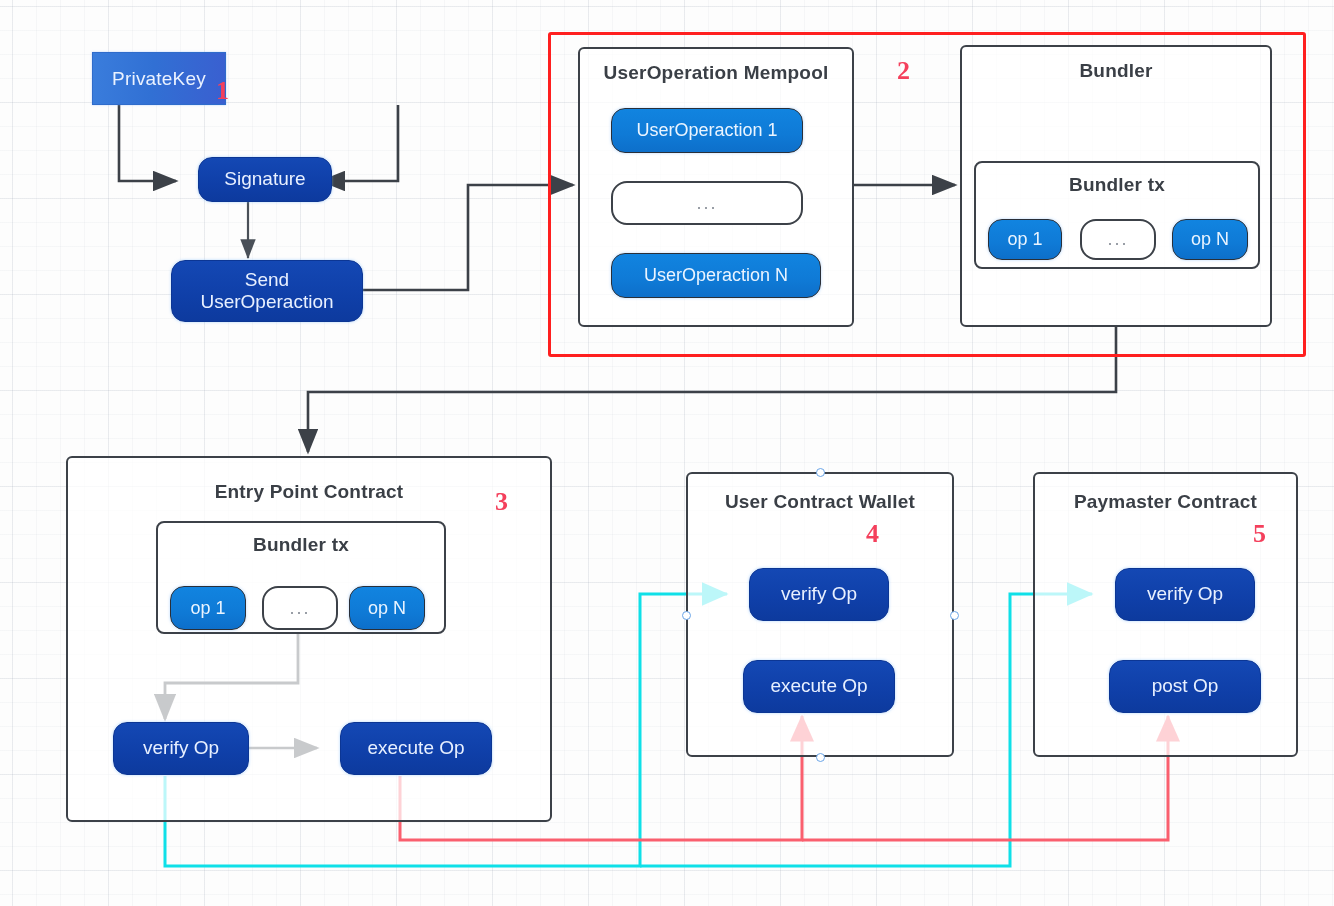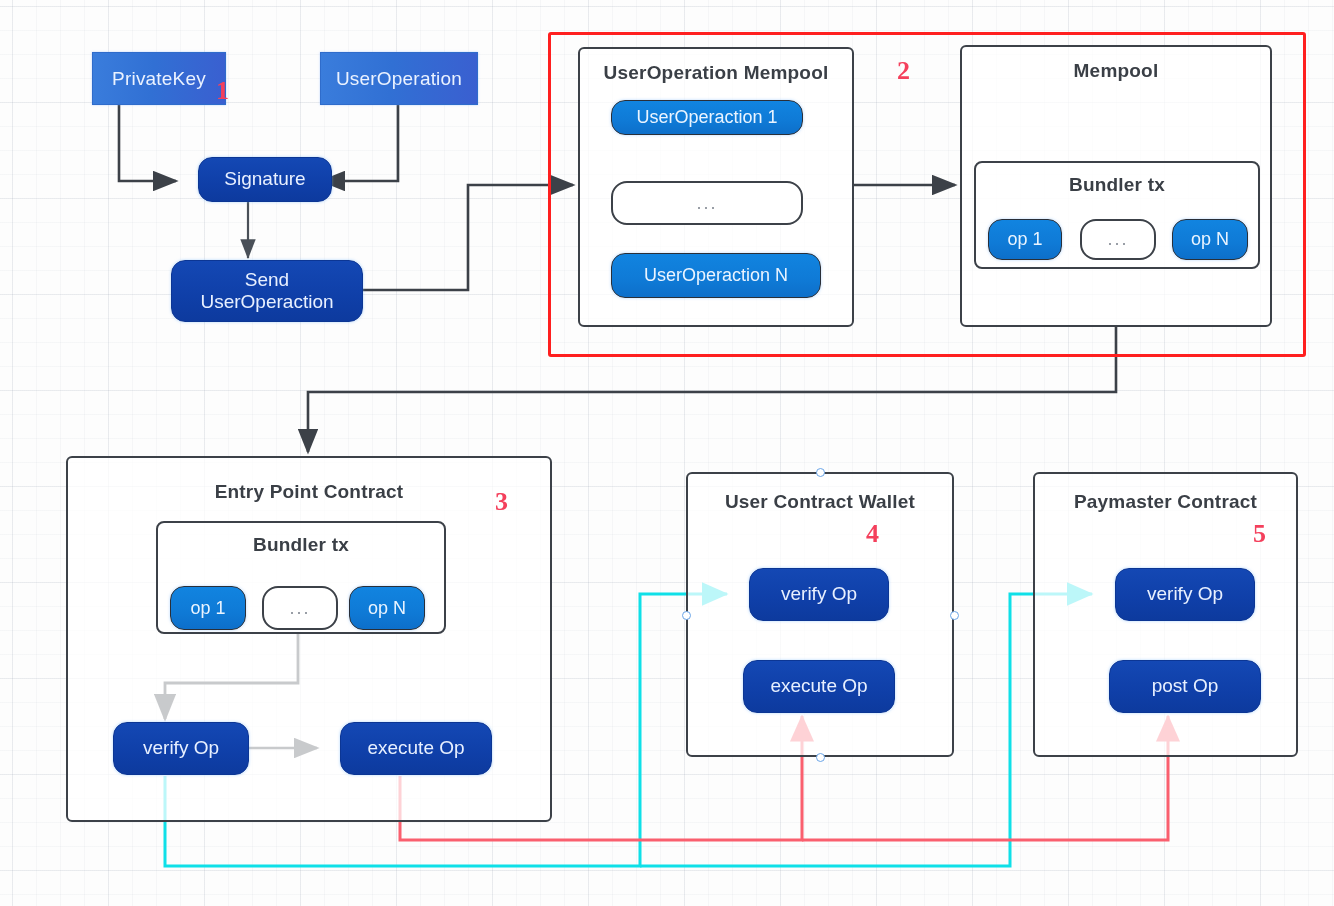--- a/index.html
+++ b/index.html
@@ -127,54 +127,51 @@
     <path d="M802,840 L1168,840 L1168,716" marker-end="url(#ah-red)"></path>
   </g>
 </svg>
 
 <div class="layer">
 
   <div class="node rect-blue" style="left:52px;top:52px;width:134px;height:53px;margin-left:40px;">
     <span>PrivateKey</span>
   </div>
 
-  <div class="node rect-blue" style="left:320px;top:52px;width:158px;height:53px;">
-    <span>UserOperation</span>
-  </div>
 
   <div class="step-num" style="left:216px;top:76px;">1</div>
 
   <div class="node pill-dark" style="left:182px;top:157px;width:134px;height:45px;">
     <span>Signature</span>
   </div>
 
   <div class="node pill-dark" style="left:155px;top:260px;width:192px;height:62px;flex-direction:column;">
     <span>Send</span>
     <span>UserOperaction</span>
   </div>
 
   <div class="red-frame" style="left:548px;top:32px;width:758px;height:325px;"></div>
 
   <div class="step-num" style="left:897px;top:56px;">2</div>
 
   <div class="container-box" style="left:578px;top:47px;width:276px;height:280px;">
     <div class="box-title" style="top:13px;">UserOperation Mempool</div>
   </div>
-  <div class="node pill-bright" style="left:611px;top:100px;width:192px;height:35px;">
+  <div class="node pill-bright" style="left:611px;top:108px;width:192px;height:45px;">
     <span>UserOperaction 1</span>
   </div>
   <div class="node pill-empty" style="left:611px;top:181px;width:192px;height:44px;">
     <span>...</span>
   </div>
   <div class="node pill-bright" style="left:611px;top:253px;width:210px;height:45px;">
     <span>UserOperaction N</span>
   </div>
 
   <div class="container-box" style="left:960px;top:45px;width:312px;height:282px;">
-    <div class="box-title" style="top:13px;">Mempool</div>
+    <div class="box-title" style="top:13px;">Bundler</div>
   </div>
   <div class="inner-box" style="left:974px;top:161px;width:286px;height:108px;">
     <div class="box-title" style="top:11px;">Bundler tx</div>
   </div>
   <div class="node pill-bright" style="left:988px;top:219px;width:74px;height:41px;">
     <span>op 1</span>
   </div>
   <div class="node pill-empty" style="left:1080px;top:219px;width:76px;height:41px;">
     <span>...</span>
   </div>

